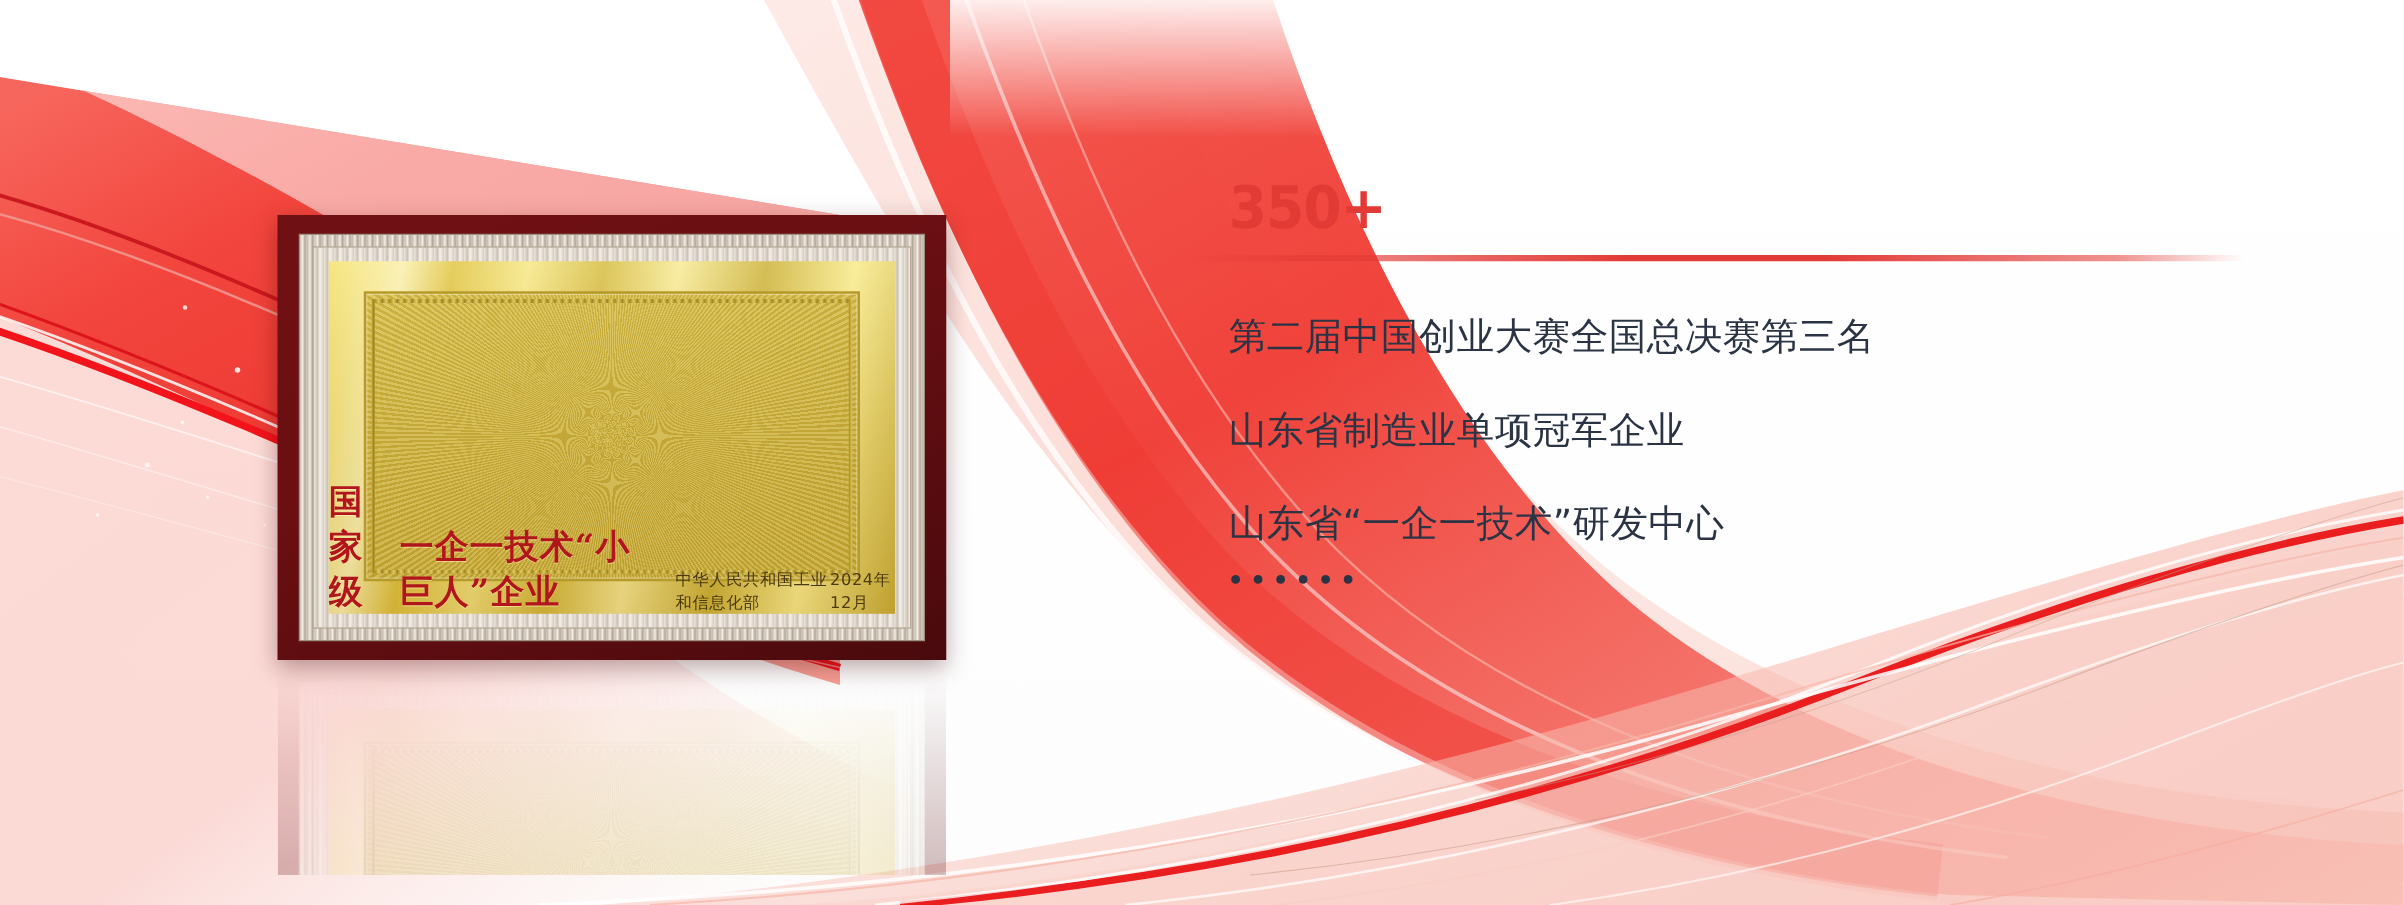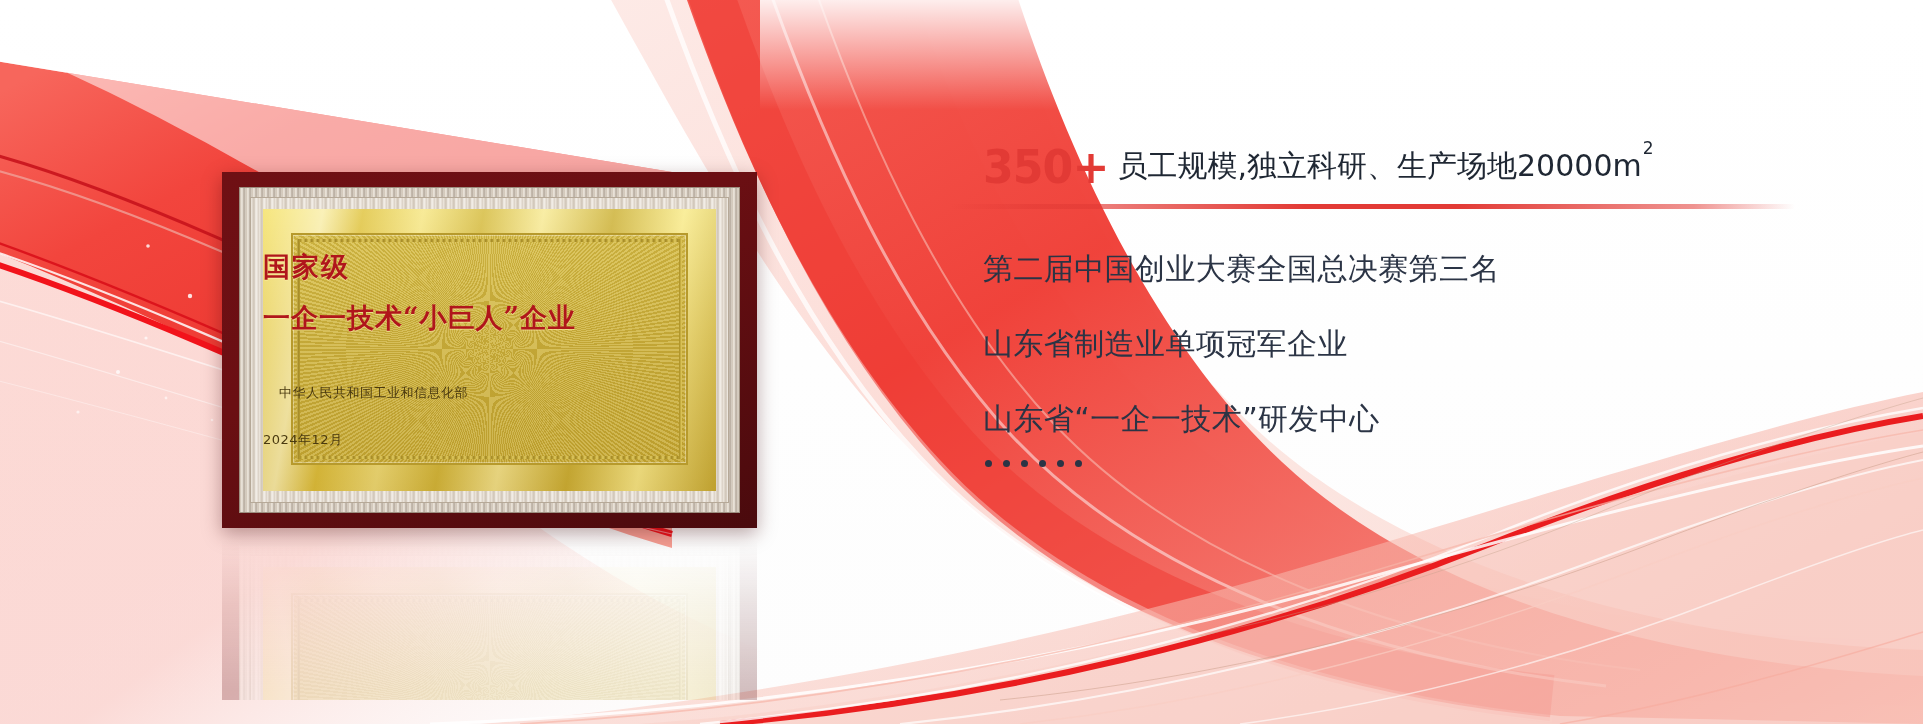--- a/index.html
+++ b/index.html
@@ -99,22 +99,22 @@
       linear-gradient(#000 0 0) content-box,
       linear-gradient(#000 0 0);
     -webkit-mask-composite: xor;
     mask-composite: exclude;
     padding: 0;
   }
   .plaque-text {
     position: absolute;
     inset: 0;
     display: flex;
-    flex-direction: column;
-    align-items: flex-start;
+    flex-direction: row;
+    align-items: flex-end;
     padding-top: 40px;
     box-sizing: border-box;
   }
   .plaque-line1 {
     font-family: "DejaVu Serif", "Liberation Serif", serif;
     font-weight: bold;
     font-size: 27px;
     color: #b0161b;
     letter-spacing: 2px;
     text-shadow: 0 1px 0 rgba(255,240,170,.6);
@@ -168,21 +168,21 @@
   #right-panel {
     position: absolute;
     left: 983px;
     top: 143px;
     width: 870px;
   }
   #headline {
     white-space: nowrap;
     line-height: 1;
     display: flex;
-    align-items: center;
+    align-items: flex-end;
   }
   #headline-number {
     font-family: "DejaVu Sans", "Liberation Sans", sans-serif;
     font-weight: bold;
     font-size: 47px;
     color: #e23a35;
     letter-spacing: -1px;
     transform: scaleX(.94);
     transform-origin: left bottom;
   }
@@ -438,21 +438,20 @@
           </div>
         </div>
       </div>
     </div>
   </div>
 
   <div id="right-panel">
 
     <div id="headline">
       <span id="headline-number">350+</span>
-      <span id="headline-rest"><span>员工规模,独立科研、生产场地20000m</span><sup id="headline-sup">2</sup></span>
     </div>
 
     <div id="headline-rule"></div>
 
     <div id="award-list">
       <div class="award-item">第二届中国创业大赛全国总决赛第三名</div>
       <div class="award-item">山东省制造业单项冠军企业</div>
       <div class="award-item">山东省“一企一技术”研发中心</div>
       <div id="ellipsis-dots">
           <span></span>

